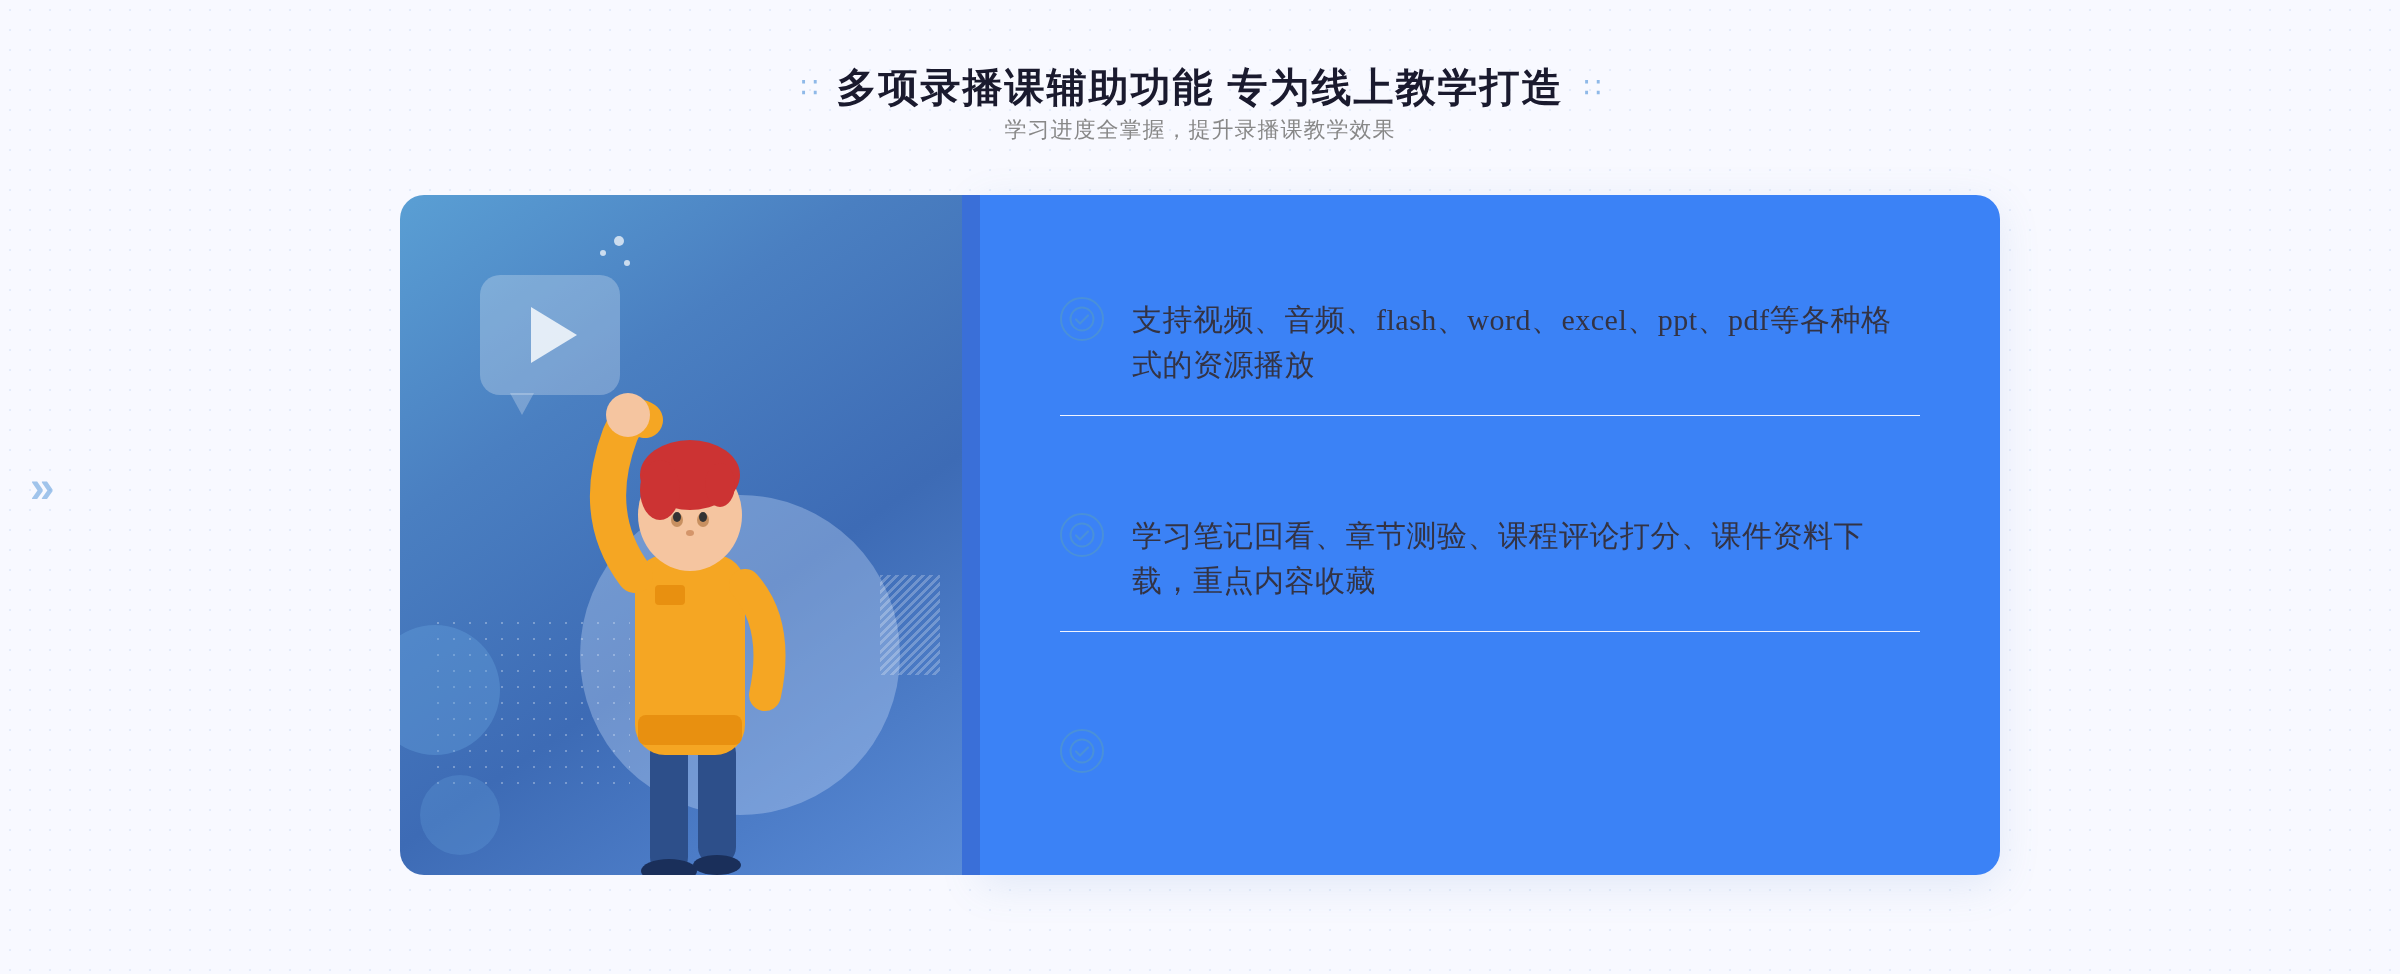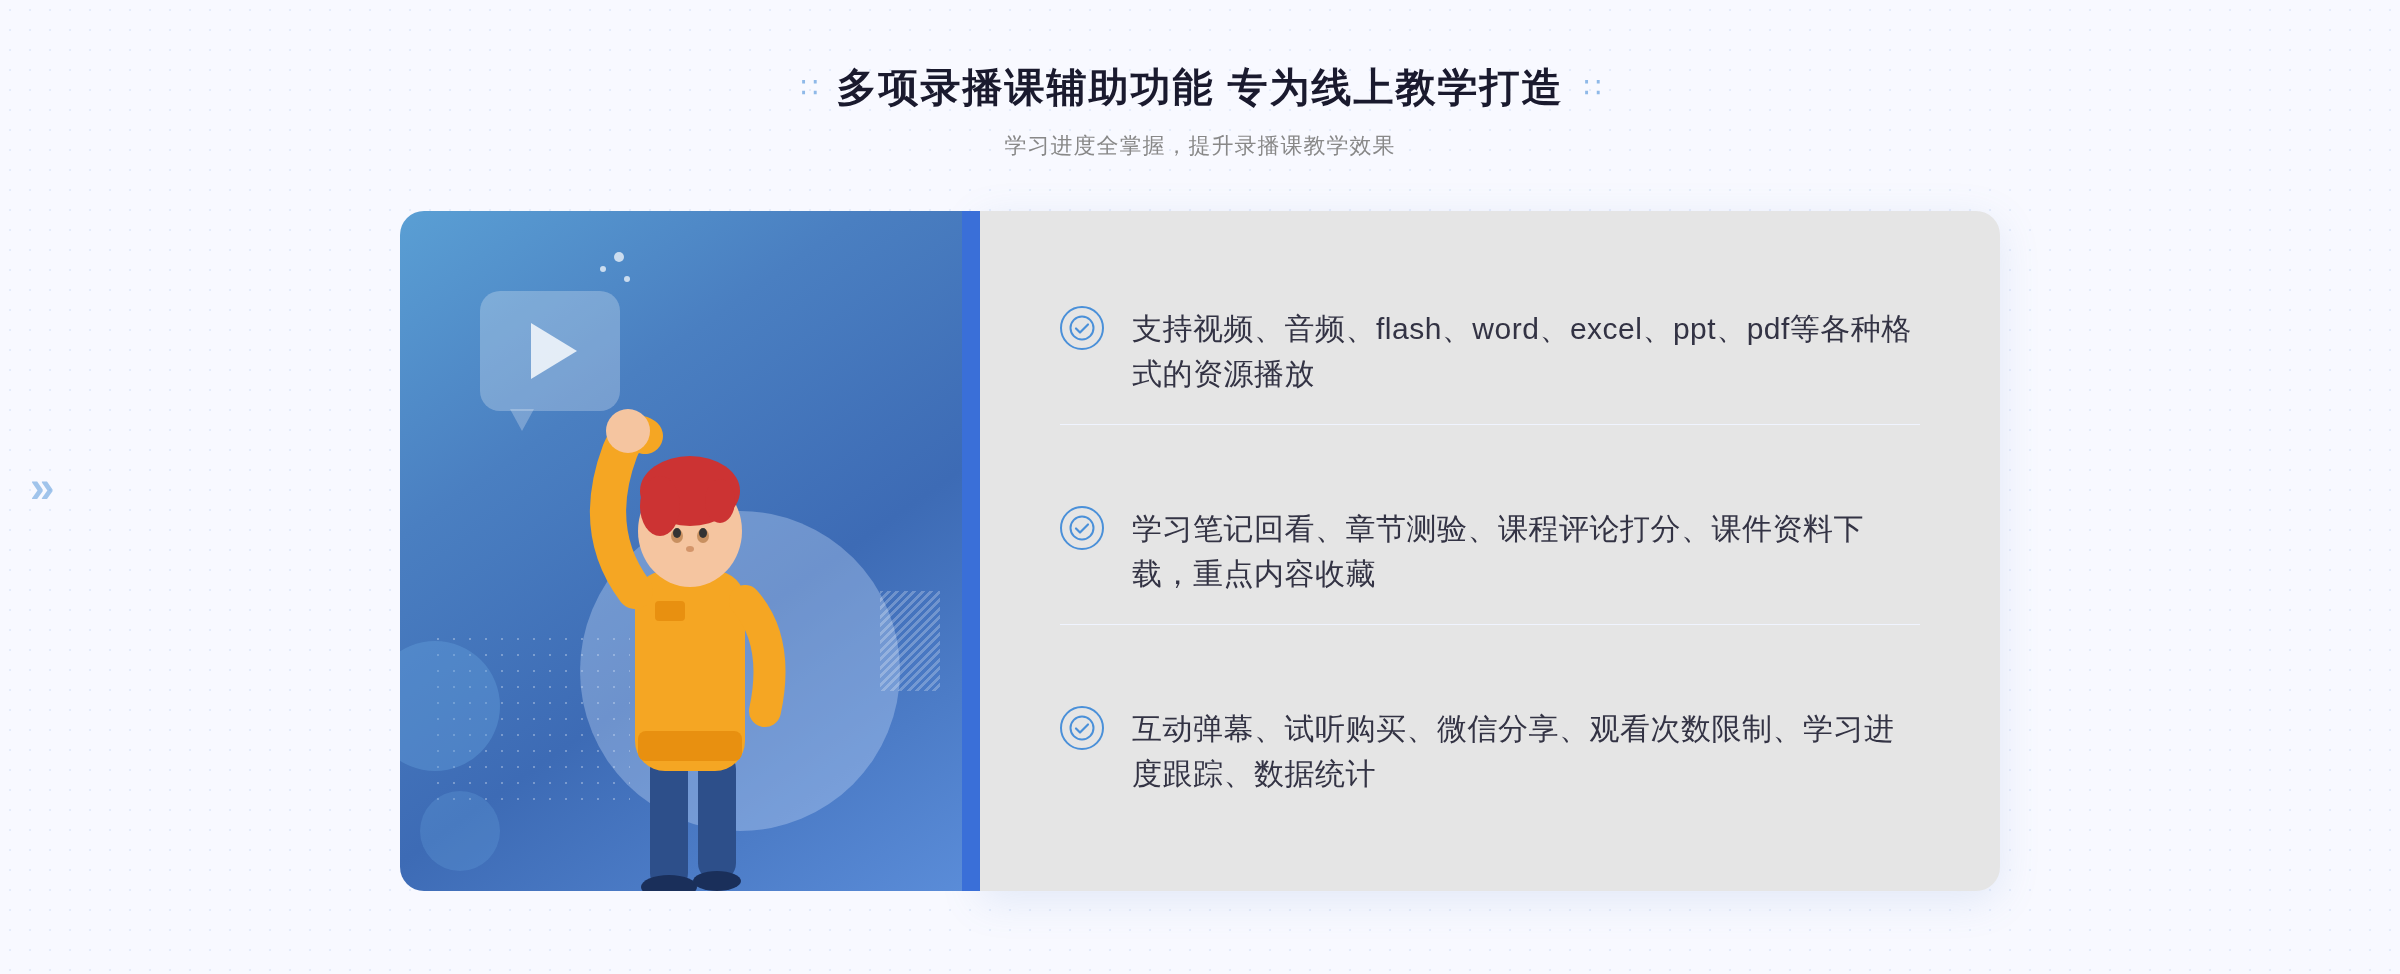--- a/index.html
+++ b/index.html
@@ -71,21 +71,20 @@
     .main-title {
       font-size: 40px;
       font-weight: 700;
       color: #1a1a2e;
       letter-spacing: 2px;
     }
 
     .subtitle {
       font-size: 22px;
       color: #888;
-      margin-top: 16px;
       font-weight: 400;
       letter-spacing: 1px;
     }
 
     .content-section {
       position: relative;
       z-index: 1;
       display: flex;
       align-items: stretch;
       width: 1600px;
@@ -206,27 +205,28 @@
       left: 20px;
       width: 80px;
       height: 80px;
       border-radius: 50%;
       background: rgba(100, 160, 220, 0.3);
     }
 
     
     .features-panel {
       flex: 1;
-      background: #e5e5e5;
+      background: #3b82f6;
       border-radius: 0 24px 24px 0;
       padding: 40px 80px;
       display: flex;
       flex-direction: column;
       justify-content: space-around;
       box-shadow: 0 10px 40px rgba(100, 140, 200, 0.15);
+      font-family: Liberation Serif, serif;
     }
 
     .feature-item {
       display: flex;
       align-items: flex-start;
       gap: 28px;
       padding: 28px 0;
       border-bottom: 1px solid #f0f4ff;
     }
 
@@ -409,20 +409,19 @@
         <span class="feature-text">学习笔记回看、章节测验、课程评论打分、课件资料下载，重点内容收藏</span>
       </div>
 
       <div class="feature-item">
         <div class="check-circle">
           <svg width="26" height="26" viewBox="0 0 26 26" fill="none" xmlns="http://www.w3.org/2000/svg">
             <circle cx="13" cy="13" r="11.5" stroke="#4a90d9" stroke-width="2"></circle>
             <path d="M7 13.5L11 17.5L19 9.5" stroke="#4a90d9" stroke-width="2.2" stroke-linecap="round" stroke-linejoin="round"></path>
           </svg>
         </div>
-        <span class="feature-text">互动弹幕、试听购买、微信分享、观看次数限制、学习进度跟踪、数据统计</span>
       </div>
 
     </div>
 
   </div>
 
 </div>
 
 </body></html>

